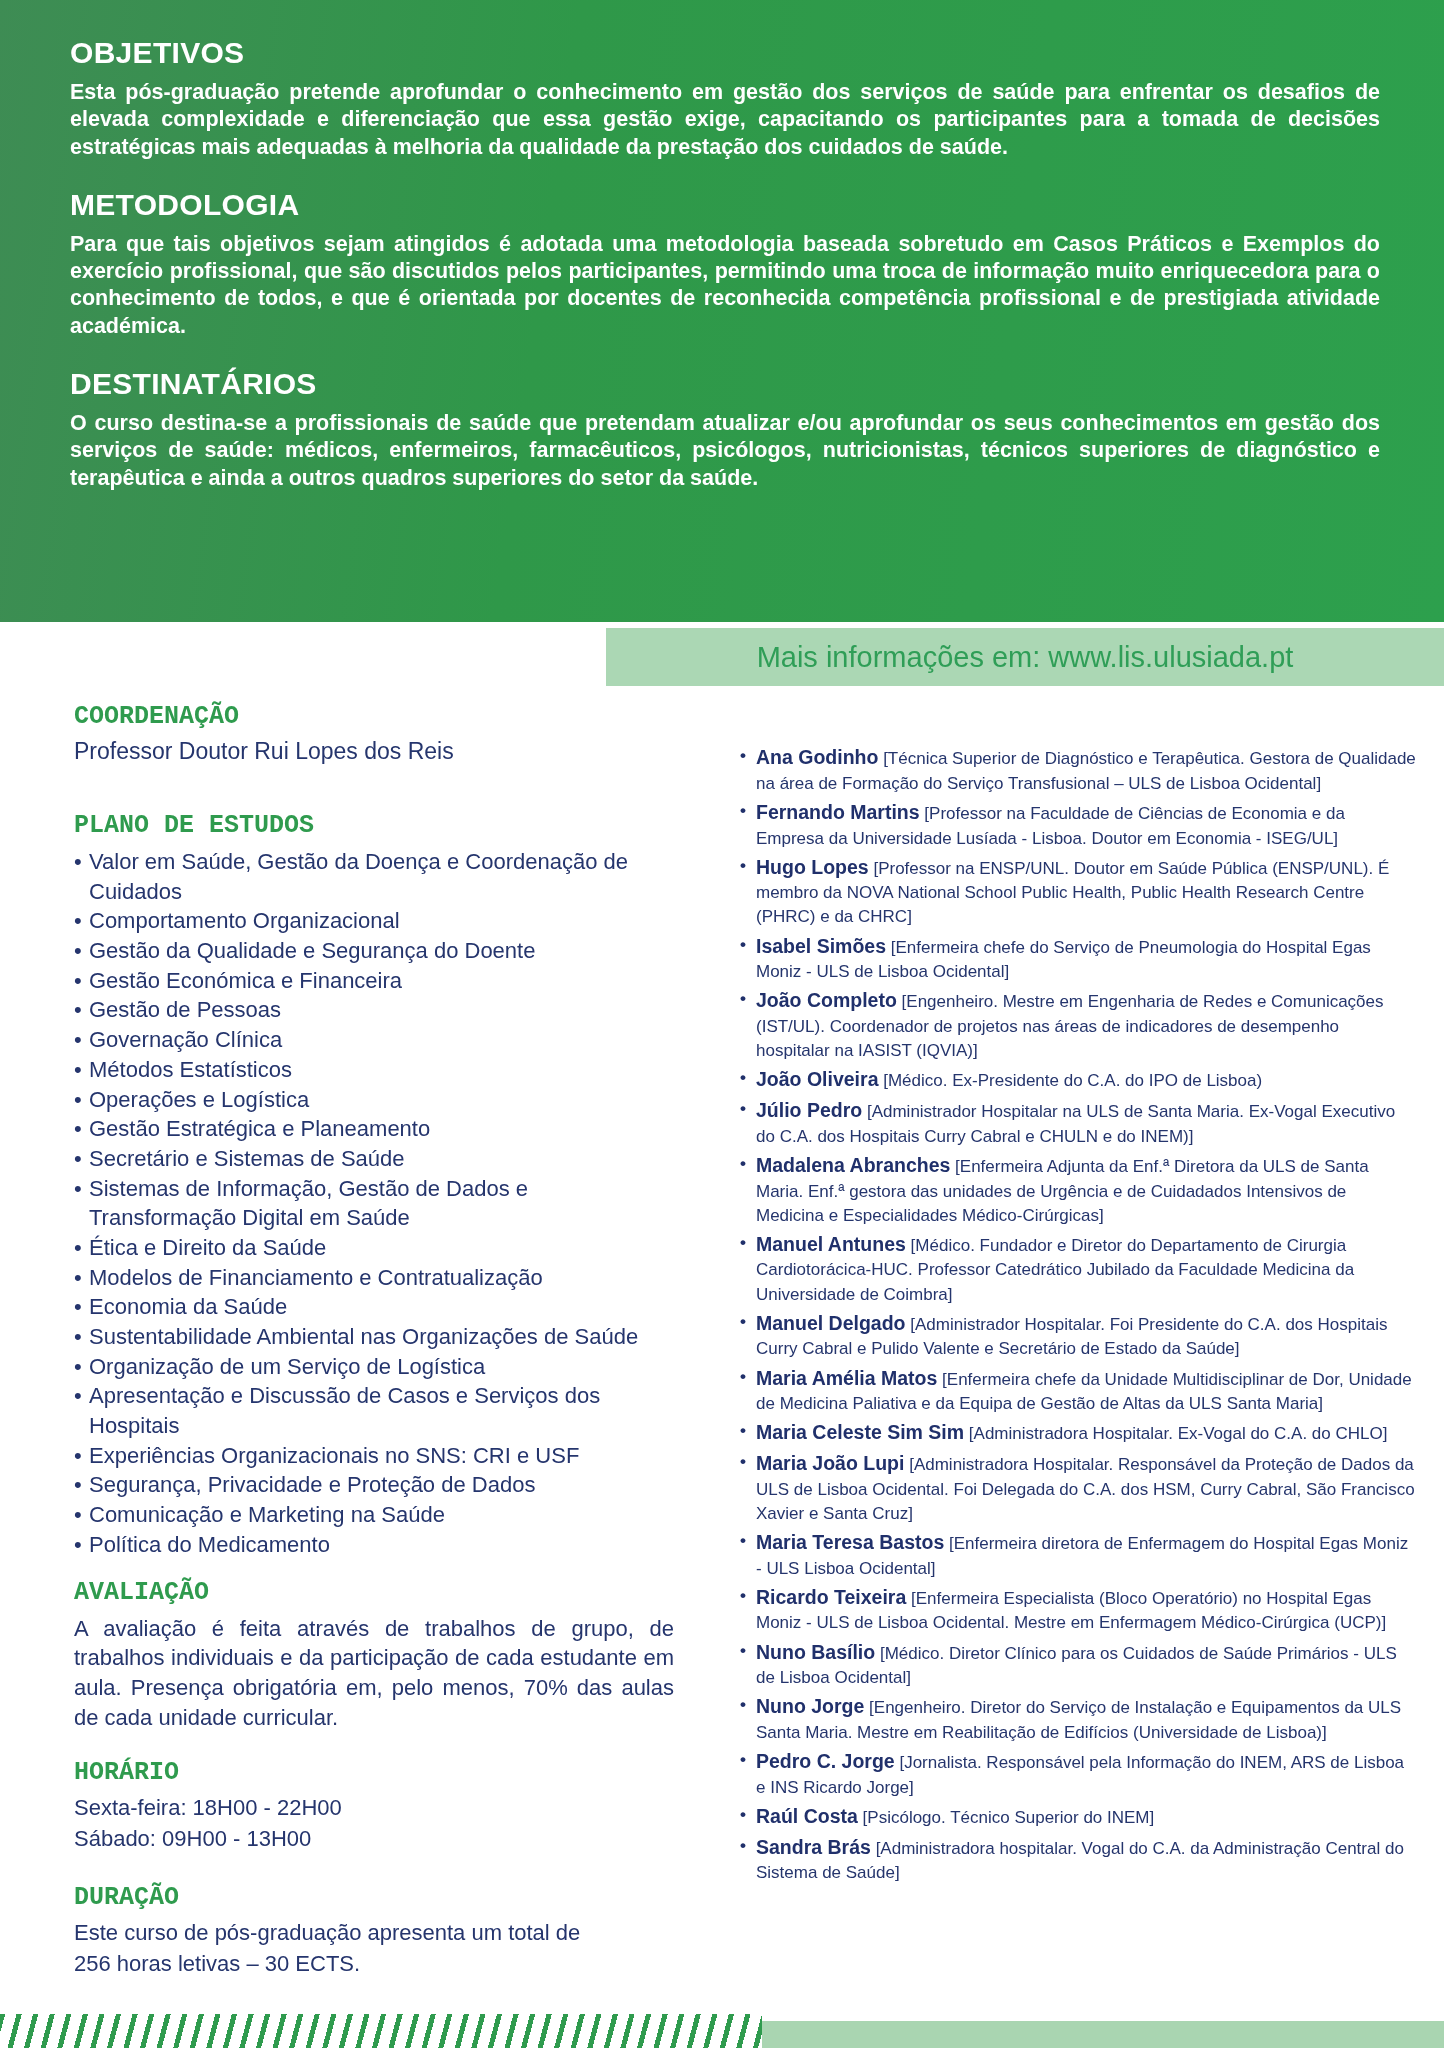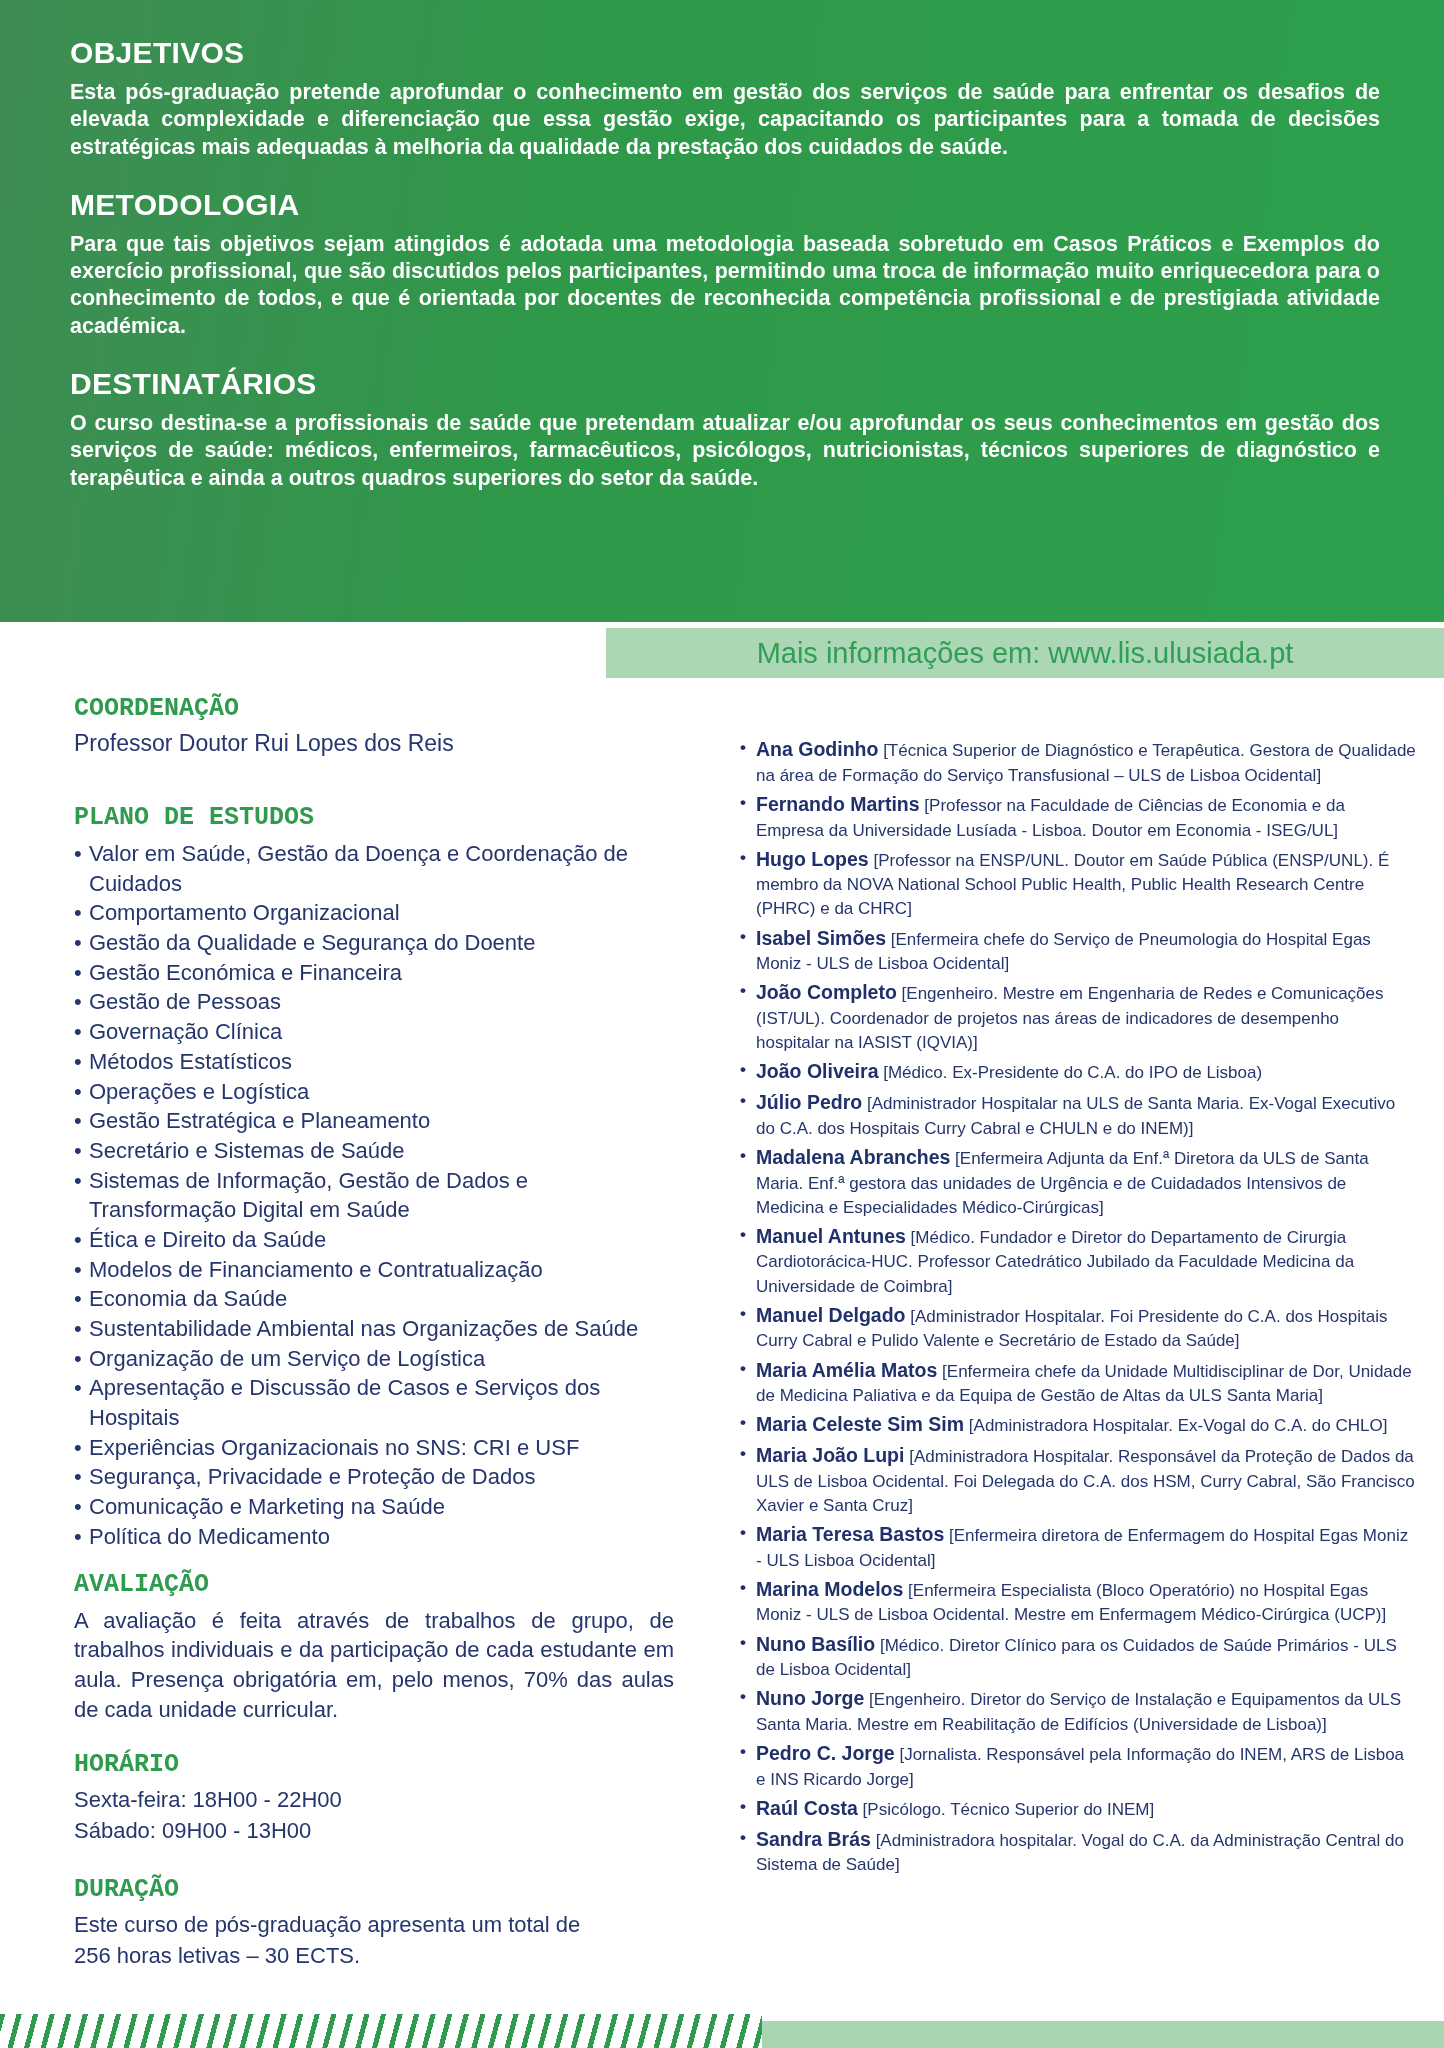--- a/index.html
+++ b/index.html
@@ -12,21 +12,21 @@
   .page{position:relative; width:1444px; height:2048px; background:#fff; overflow:hidden; margin:0 auto;}
 
   
   .header{height:622px; padding:36px 64px 0 70px;
     background:linear-gradient(98deg,var(--grad-a) 0%, #2f9849 38%, var(--grad-b) 100%);
     color:var(--white);}
   .h-title{font-size:30px; font-weight:bold; letter-spacing:.3px; margin:0 0 9px;}
   .h-body{font-size:21.5px; font-weight:bold; line-height:1.27; text-align:justify; margin:0 0 27px;}
 
   
-  .banner{margin:6px 0 0 606px; height:50px; background:var(--banner-bg);
+  .banner{margin:6px 0 0 606px; height:58px; background:var(--banner-bg);
     display:flex; align-items:center; justify-content:center;}
   .banner span{color:var(--banner-text); font-size:29px;}
 
   
   .cols{display:flex; padding:16px 28px 0 74px;}
   .col-left{width:600px; flex:none;}
   .col-right{width:676px; flex:none; margin-left:66px; padding-top:42px;}
 
   .green-h{color:var(--green); font-size:25px; font-weight:bold;font-family:Liberation Mono, monospace;}
   .coord-name{color:var(--navy); font-size:23px; margin-top:7px;}
@@ -186,21 +186,21 @@
         <p class="entry"><span class="entry-name">Manuel Delgado</span> <span class="entry-desc">[Administrador Hospitalar. Foi Presidente do C.A. dos Hospitais Curry Cabral e Pulido Valente e Secretário de Estado da Saúde]</span></p>
 
         <p class="entry"><span class="entry-name">Maria Amélia Matos</span> <span class="entry-desc">[Enfermeira chefe da Unidade Multidisciplinar de Dor, Unidade de Medicina Paliativa e da Equipa de Gestão de Altas da ULS Santa Maria]</span></p>
 
         <p class="entry"><span class="entry-name">Maria Celeste Sim Sim</span> <span class="entry-desc">[Administradora Hospitalar. Ex-Vogal do C.A. do CHLO]</span></p>
 
         <p class="entry"><span class="entry-name">Maria João Lupi</span> <span class="entry-desc">[Administradora Hospitalar. Responsável da Proteção de Dados da ULS de Lisboa Ocidental. Foi Delegada do C.A. dos HSM, Curry Cabral, São Francisco Xavier e Santa Cruz]</span></p>
 
         <p class="entry"><span class="entry-name">Maria Teresa Bastos</span> <span class="entry-desc">[Enfermeira diretora de Enfermagem do Hospital Egas Moniz - ULS Lisboa Ocidental]</span></p>
 
-        <p class="entry"><span class="entry-name">Marina Modelos</span> <span class="entry-desc">[Enfermeira Especialista (Bloco Operatório) no Hospital Egas Moniz - ULS de Lisboa Ocidental. Mestre em Enfermagem Médico-Cirúrgica (UCP)]</span></p>
+        <p class="entry"><span class="entry-name">Ricardo Teixeira</span> <span class="entry-desc">[Enfermeira Especialista (Bloco Operatório) no Hospital Egas Moniz - ULS de Lisboa Ocidental. Mestre em Enfermagem Médico-Cirúrgica (UCP)]</span></p>
 
         <p class="entry"><span class="entry-name">Nuno Basílio</span> <span class="entry-desc">[Médico. Diretor Clínico para os Cuidados de Saúde Primários - ULS de Lisboa Ocidental]</span></p>
 
         <p class="entry"><span class="entry-name">Nuno Jorge</span> <span class="entry-desc">[Engenheiro. Diretor do Serviço de Instalação e Equipamentos da ULS Santa Maria. Mestre em Reabilitação de Edifícios (Universidade de Lisboa)]</span></p>
 
         <p class="entry"><span class="entry-name">Pedro C. Jorge</span> <span class="entry-desc">[Jornalista. Responsável pela Informação do INEM, ARS de Lisboa e INS Ricardo Jorge]</span></p>
 
         <p class="entry"><span class="entry-name">Raúl Costa</span> <span class="entry-desc">[Psicólogo. Técnico Superior do INEM]</span></p>
 
 

